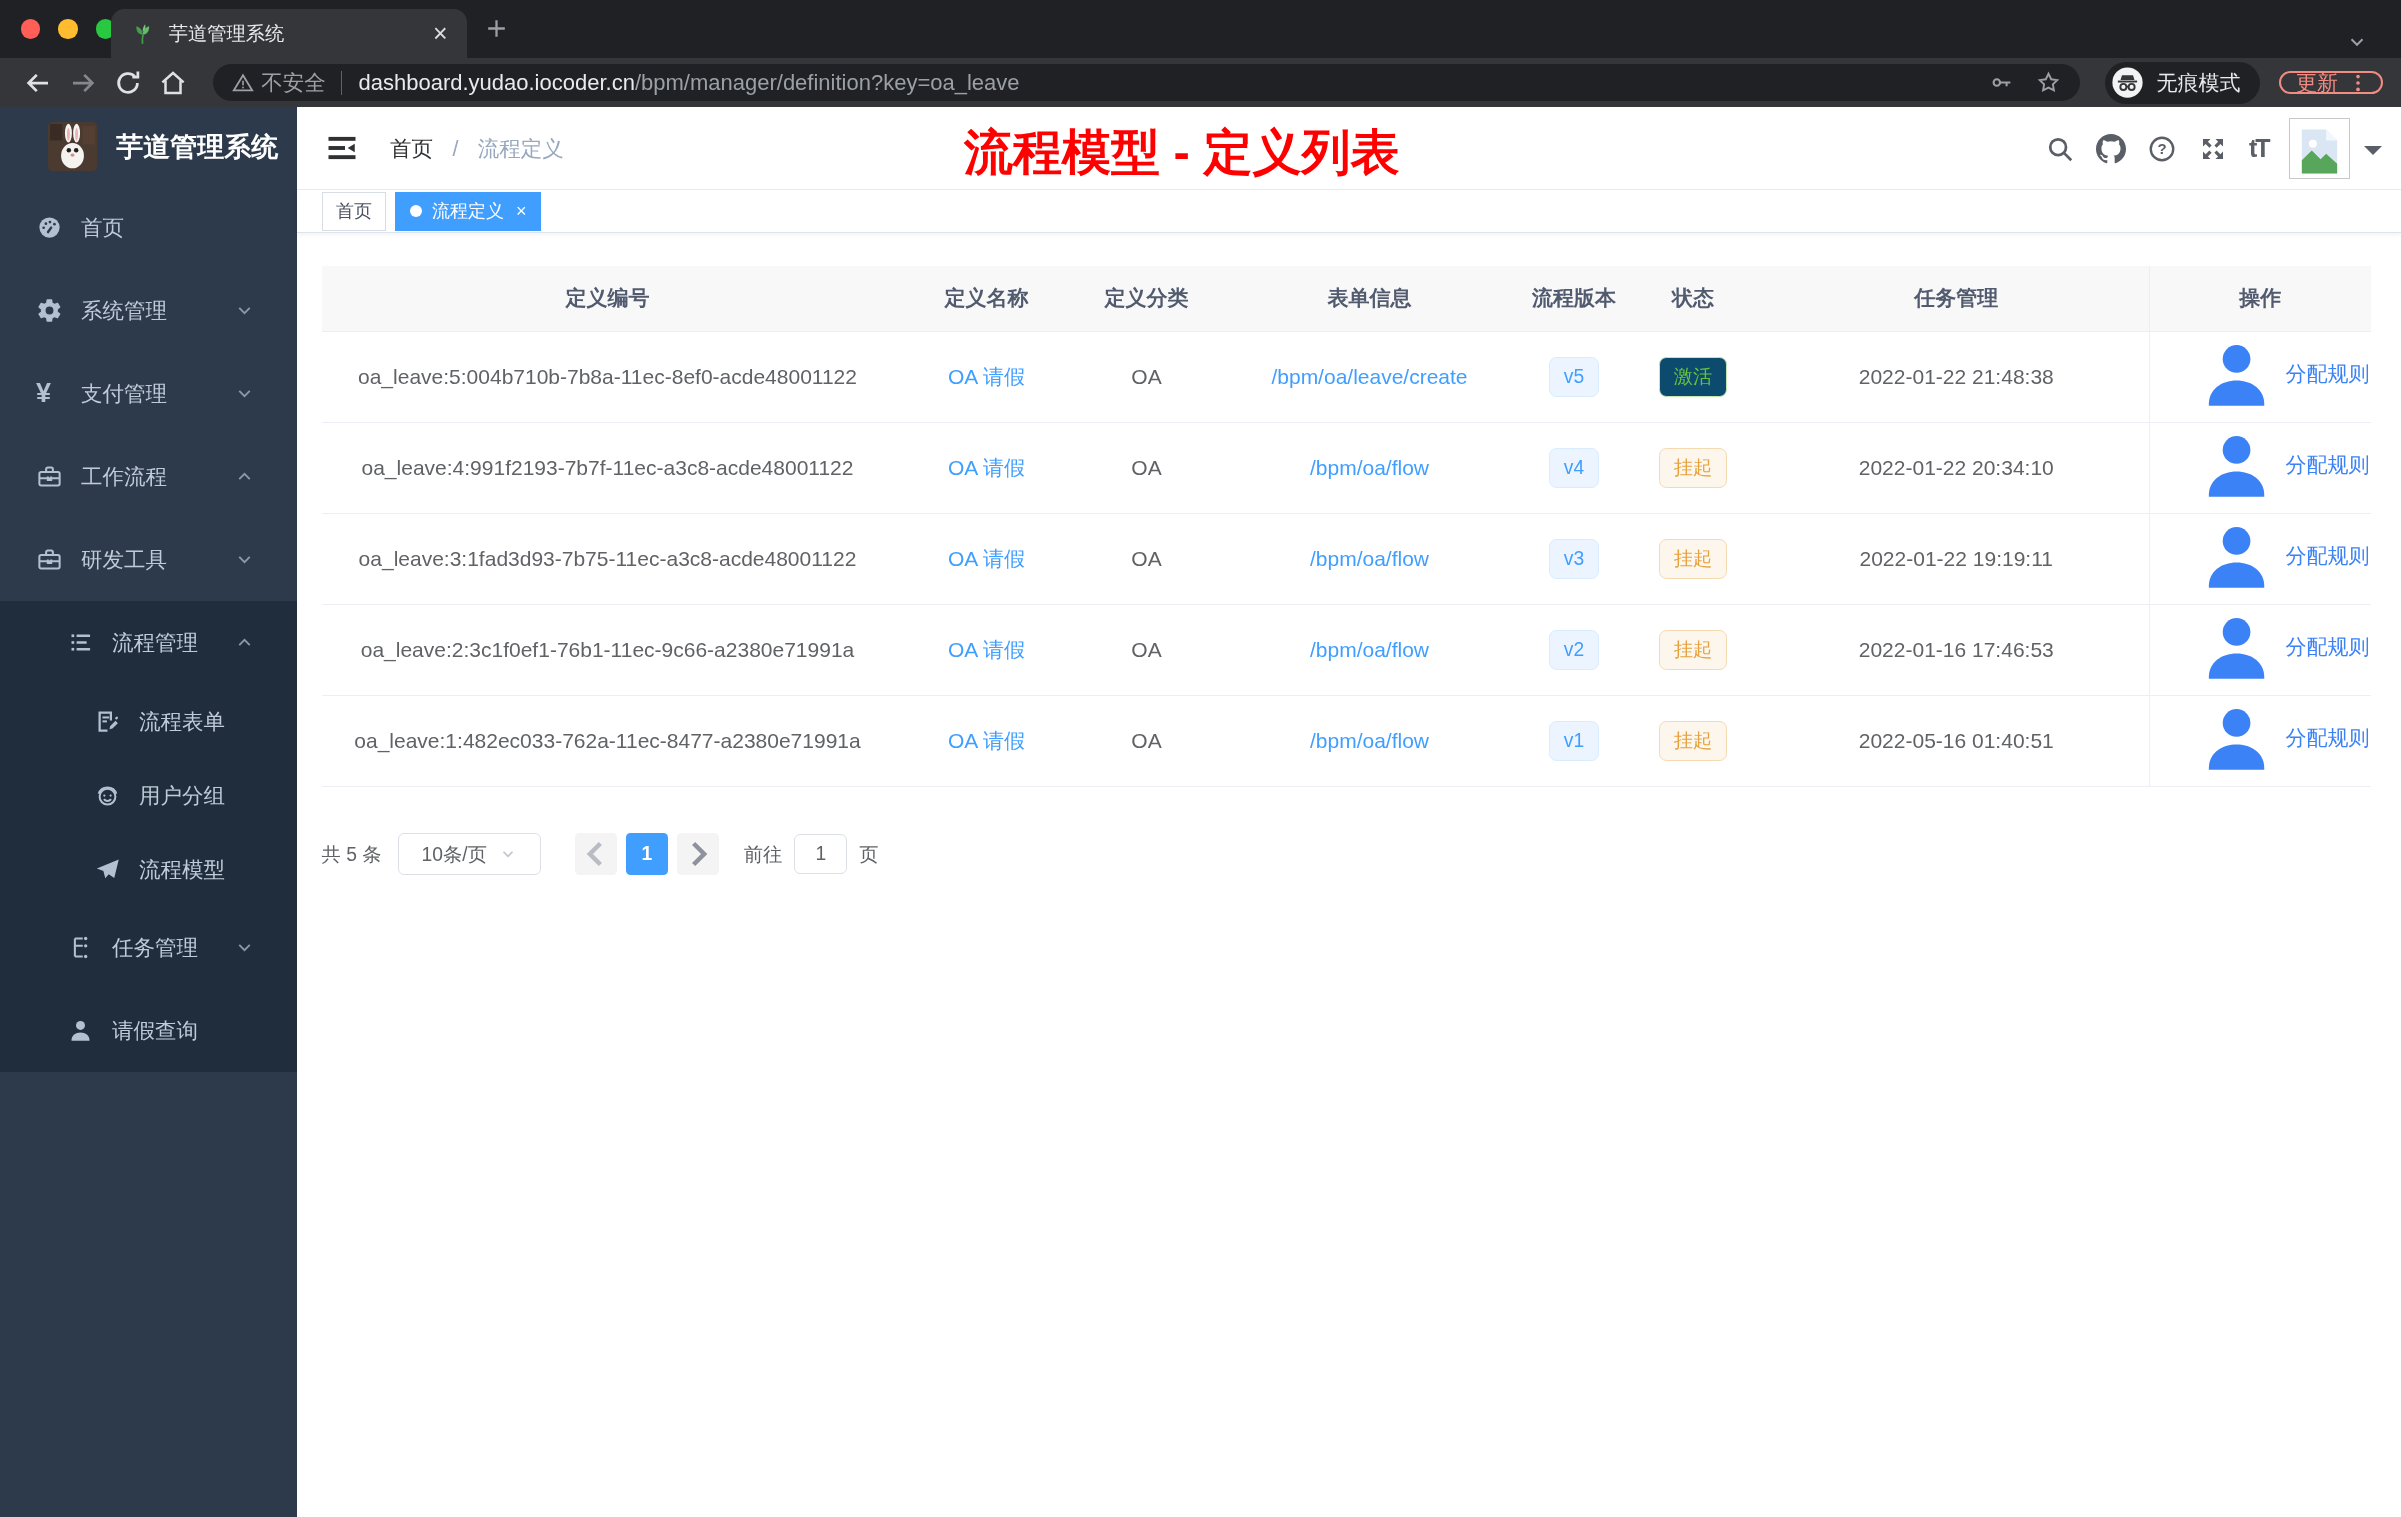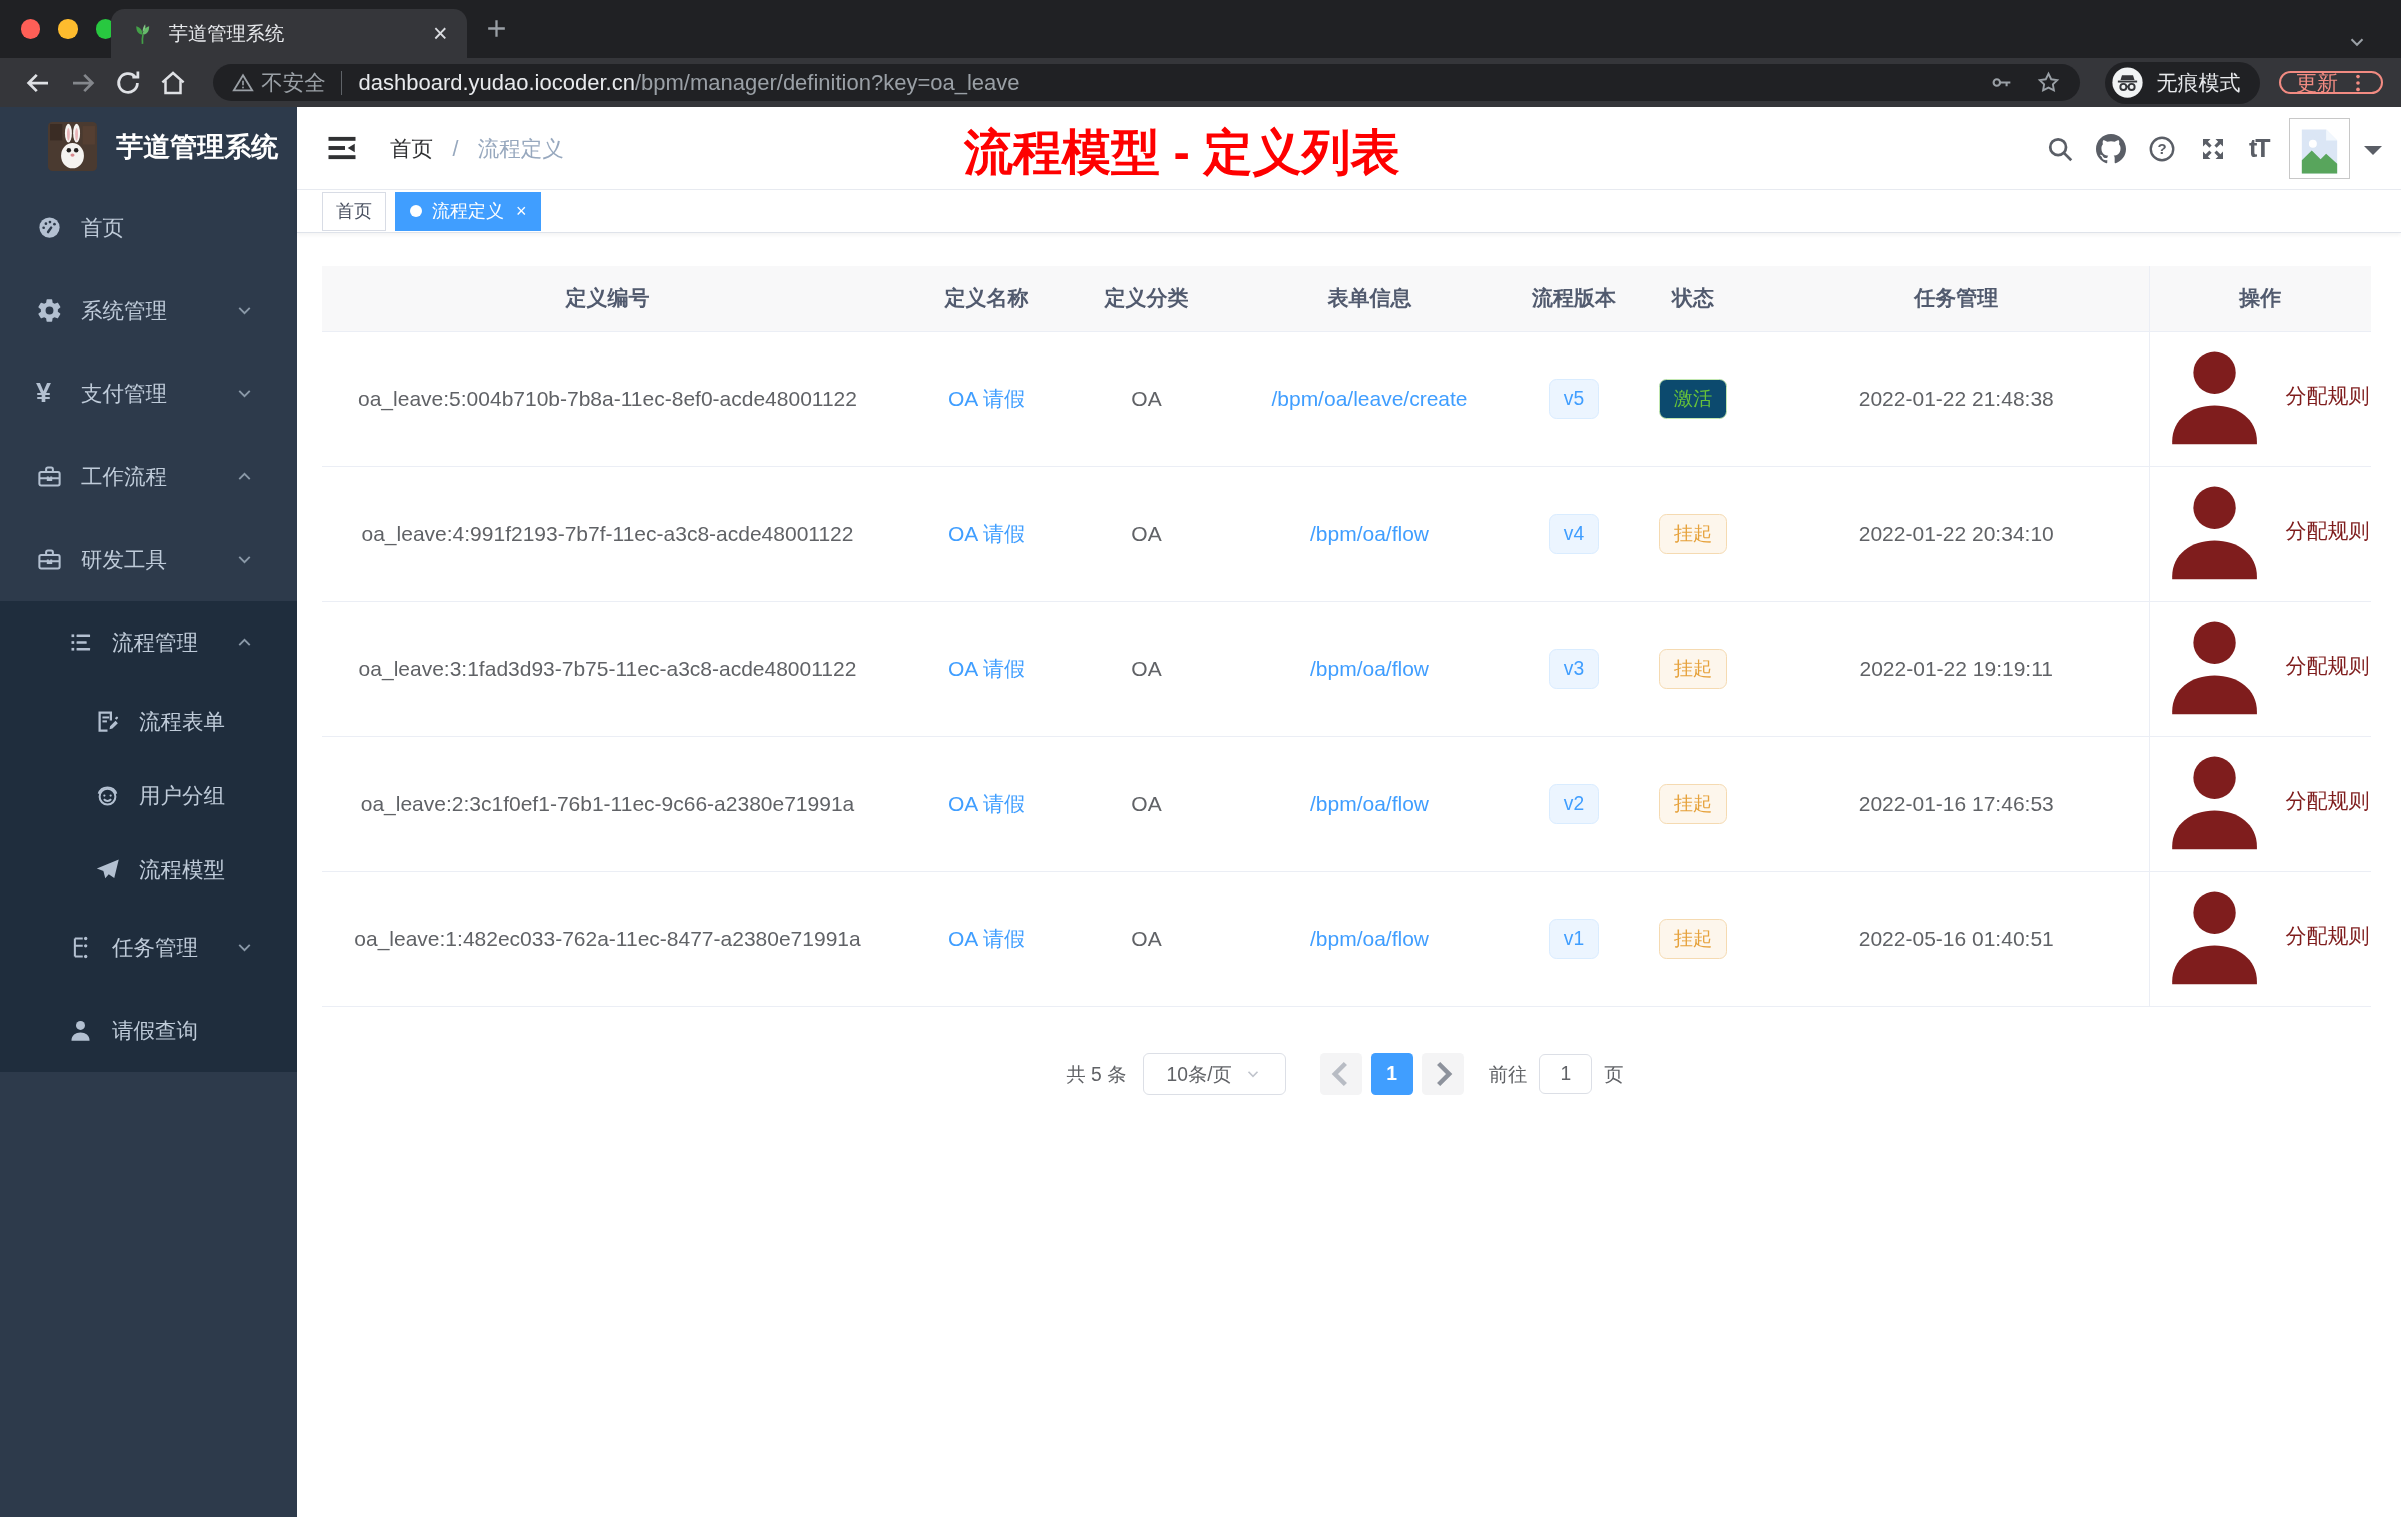--- a/index.html
+++ b/index.html
@@ -92,25 +92,25 @@
                   border-bottom:1.5px solid #ebeef5; text-align:center; }
   .def-table td { height:84px; text-align:center; color:#606266; border-bottom:1.5px solid #ebeef5;
                   background:#fff; overflow:hidden; white-space:nowrap; }
   .def-table .col-op { border-left:1.5px solid #ebeef5; }
   .link { color:#409eff; cursor:pointer; }
   .tag-pill { display:inline-block; height:40px; line-height:37px; padding:0 13.4px; border-radius:7.4px;
               font-size:19.3px; border:1.5px solid transparent; }
   .tag-pill.ver { background:#ecf5ff; border-color:#d9ecff; color:#409eff; }
   .tag-pill.success { background:#0c4a6e; border-color:#c2e7b0; color:#67c23a; }
   .tag-pill.warning { background:#fdf6ec; border-color:#f5dab1; color:#e6a23c; }
-  .action-link { color:#7f1d1d; display:inline-flex; align-items:center; gap:7.4px; cursor:pointer; }
+  .action-link { color:#3b82f6; display:inline-flex; align-items:center; gap:7.4px; cursor:pointer;padding-left:44px; }
   .action-link svg { width:22px; height:22px; }
 
   
-  .pager { width:2047px; margin-top:46px; display:flex; align-items:center; justify-content:center;
+  .pager { width:2047px; margin-top:46px; display:flex; align-items:center; justify-content:flex-start;
            font-size:19.3px; color:#606266; }
   .pg-total { margin-right:16.3px; white-space:nowrap; }
   .pg-size { width:143px; height:42px; border:1.5px solid #dcdfe6; border-radius:6px; display:flex;
              align-items:center; justify-content:center; gap:12px; margin-right:25px; cursor:pointer; }
   .pg-size .sel-chevron { width:18px; height:18px; color:#c0c4cc; }
   .pg-btn { width:42px; height:42px; background:#f4f4f5; border-radius:4.5px; display:flex; align-items:center;
             justify-content:center; margin-left:9px; cursor:pointer; }
   .pg-btn svg { width:19.3px; height:19.3px; }
   .pg-btn.prev { color:#b8bcc4; }
   .pg-btn.next { color:#8d929c; }

